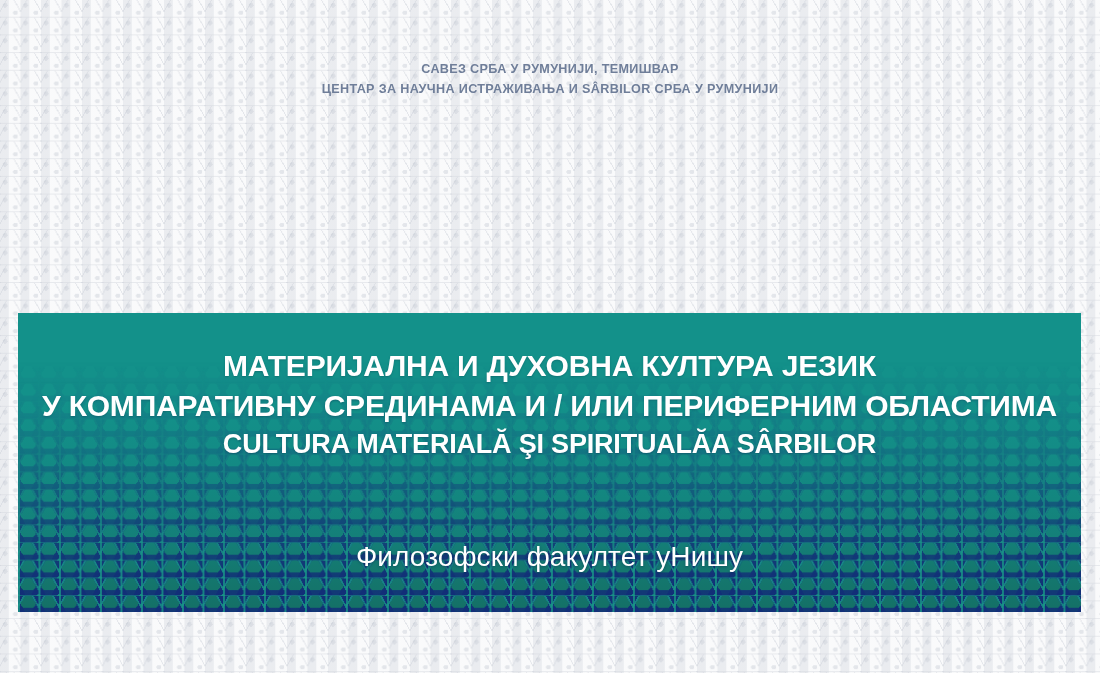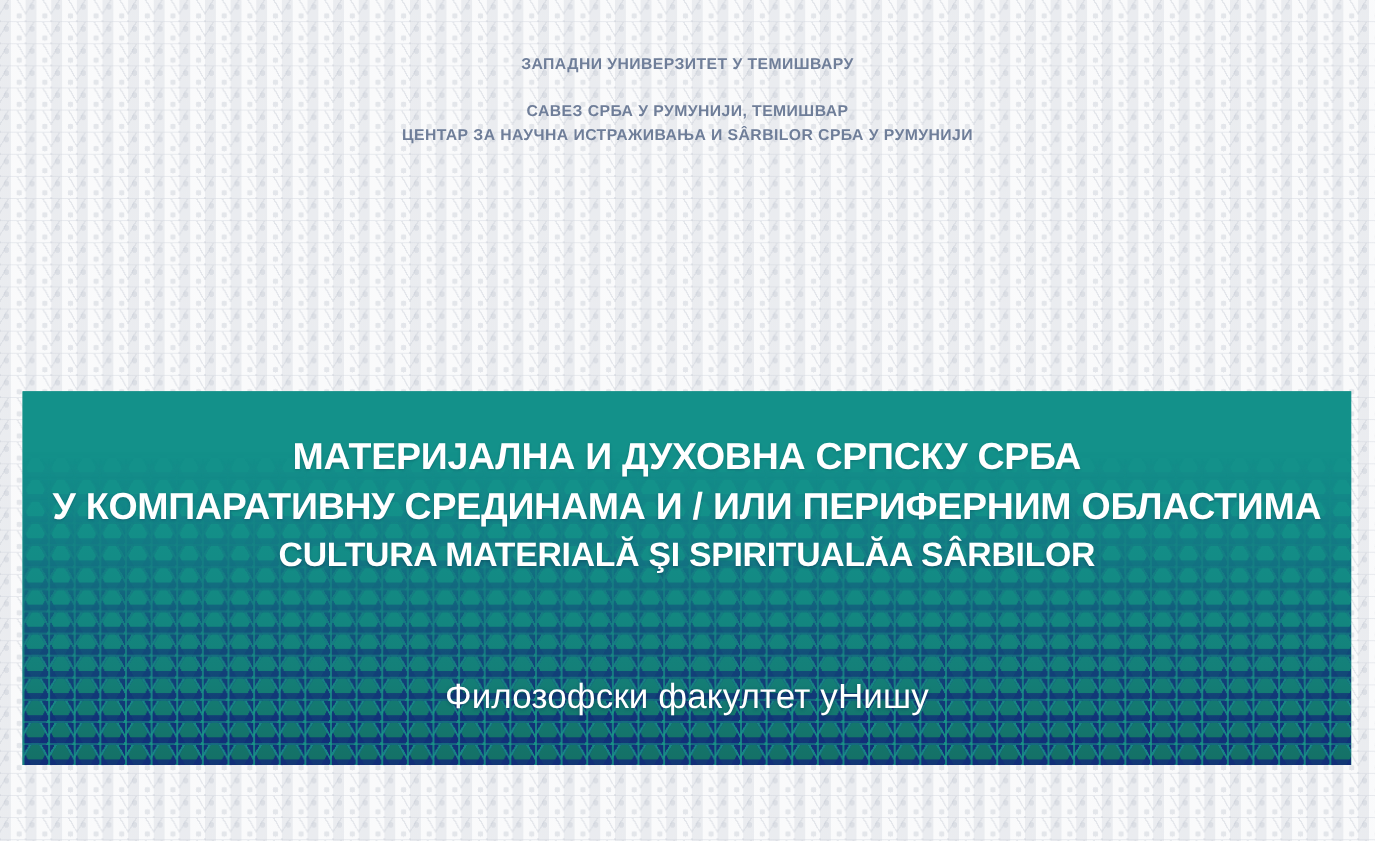--- a/index.html
+++ b/index.html
@@ -177,38 +177,37 @@
 <body>
 
 <div id="poster">
 
   <div class="page-pattern"></div>
 
   <div class="institutions">
 
 
     <div class="inst-group">
-      <span class="inst-line">ЗАПАДНИ УНИВЕРЗИТЕТ У ТЕМИШВАРУ</span>
     </div>
 
     <div class="inst-group">
       <span class="inst-line">САВЕЗ СРБА У РУМУНИЈИ, ТЕМИШВАР</span>
       <span class="inst-line">ЦЕНТАР ЗА НАУЧНА ИСТРАЖИВАЊА И SÂRBILOR СРБА У РУМУНИЈИ</span>
     </div>
 
   </div>
 
   <div class="banner">
     <div class="banner-base"></div>
     <div class="banner-pattern"></div>
     <div class="banner-grid"></div>
 
     <div class="banner-content">
       <div class="title-block">
-        <span class="title-line title-sr-1">МАТЕРИЈАЛНА И ДУХОВНА СРПСКУ СРБА</span>
+        <span class="title-line title-sr-1">МАТЕРИЈАЛНА И ДУХОВНА КУЛТУРА ЈЕЗИК</span>
         <span class="title-line title-sr-2">У КОМПАРАТИВНУ СРЕДИНАМА И / ИЛИ ПЕРИФЕРНИМ ОБЛАСТИМА</span>
         <span class="title-line title-ro-1">CULTURA MATERIALĂ ŞI SPIRITUALĂA SÂRBILOR</span>
       </div>
 
       <div class="venue">Филозофски факултет уНишу</div>
     </div>
   </div>
 
 </div>
 

